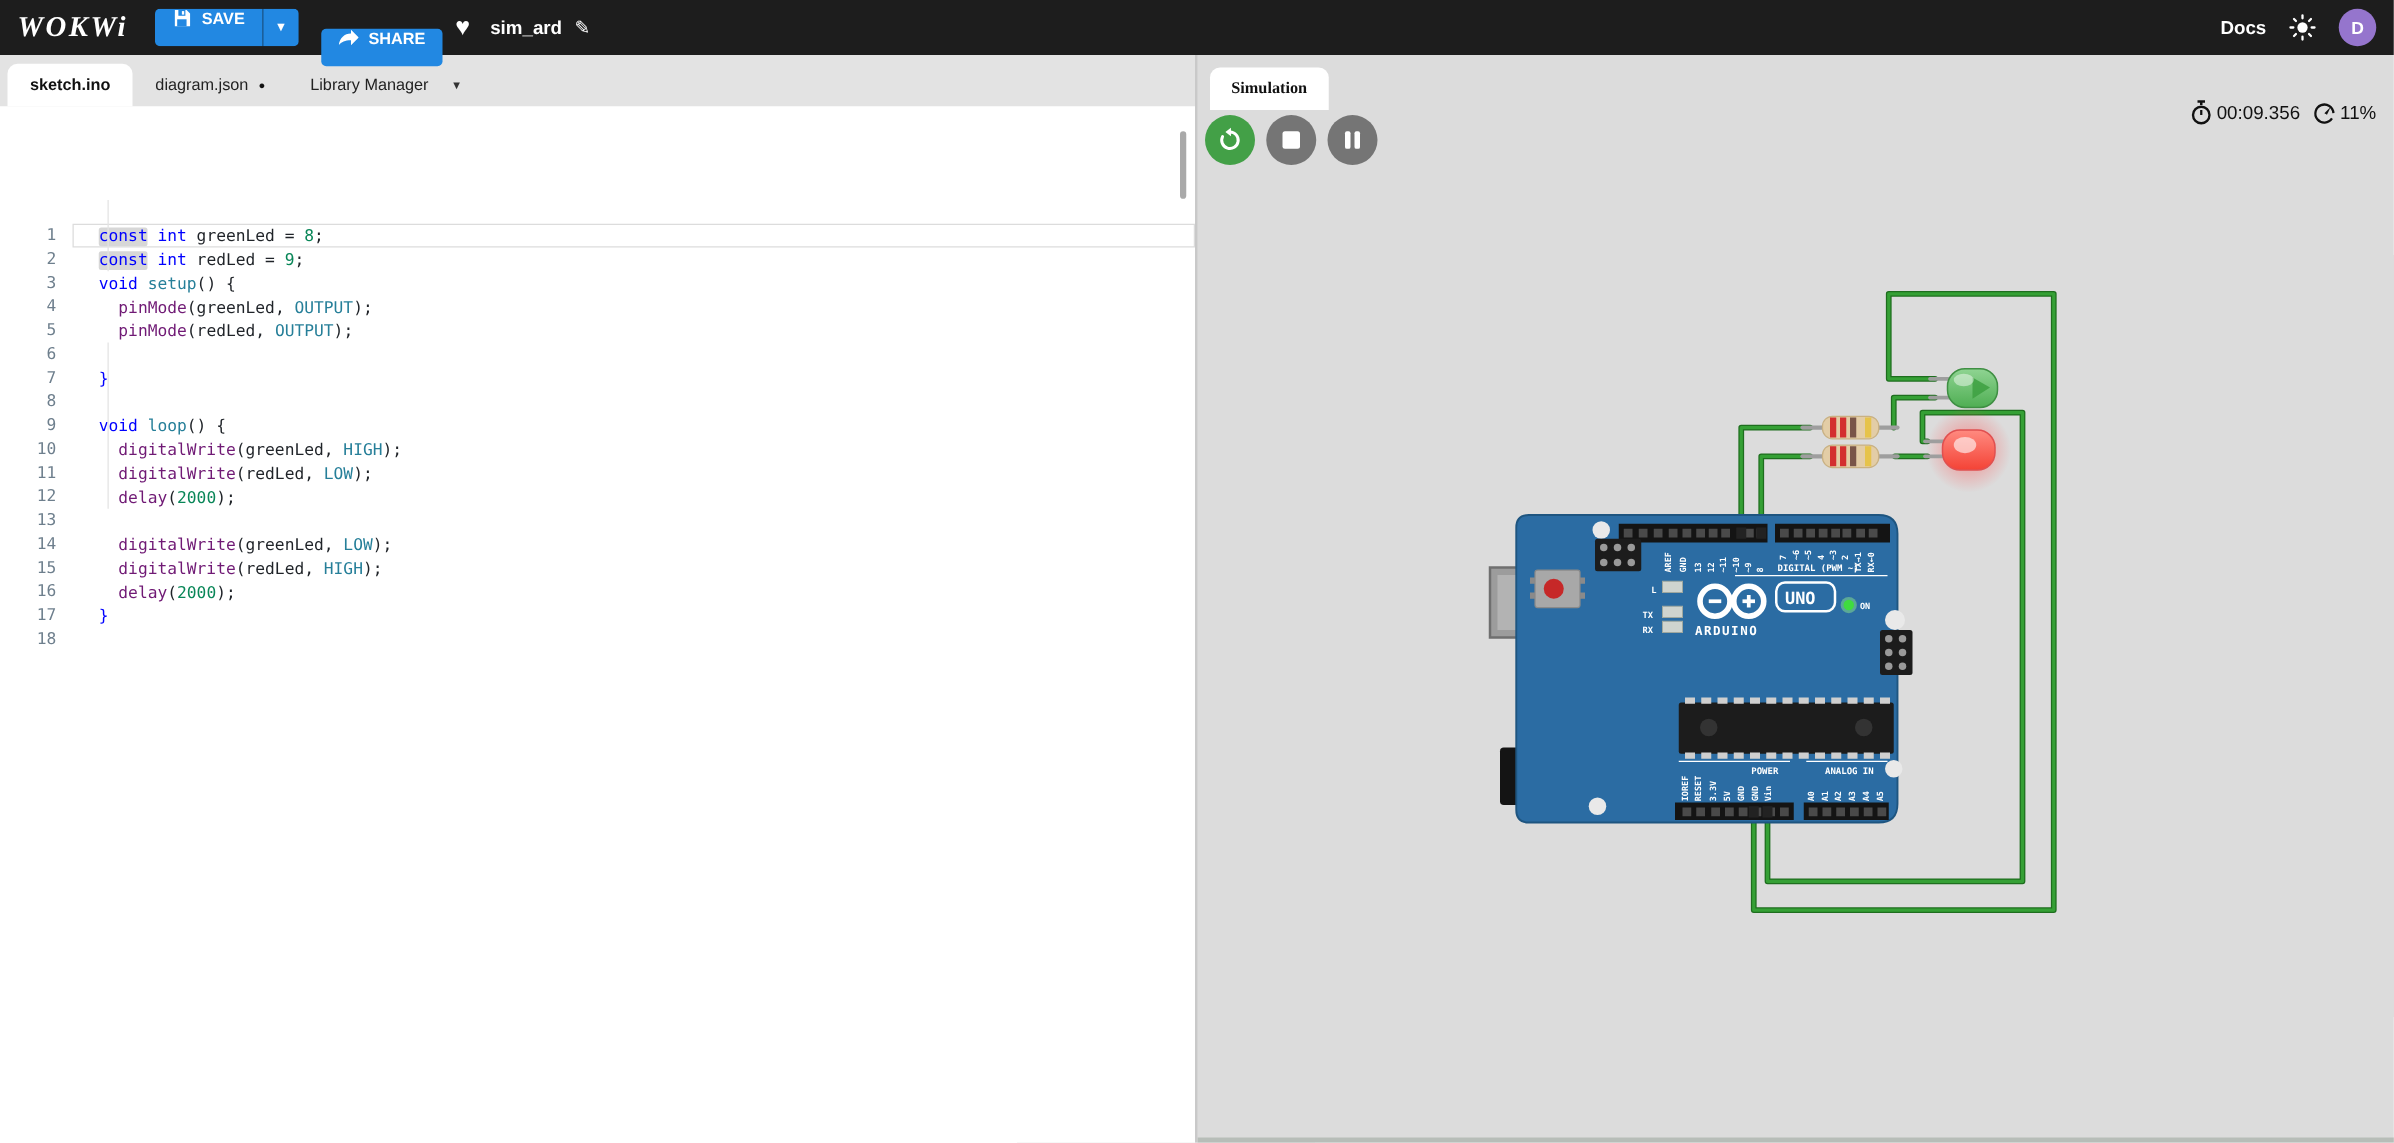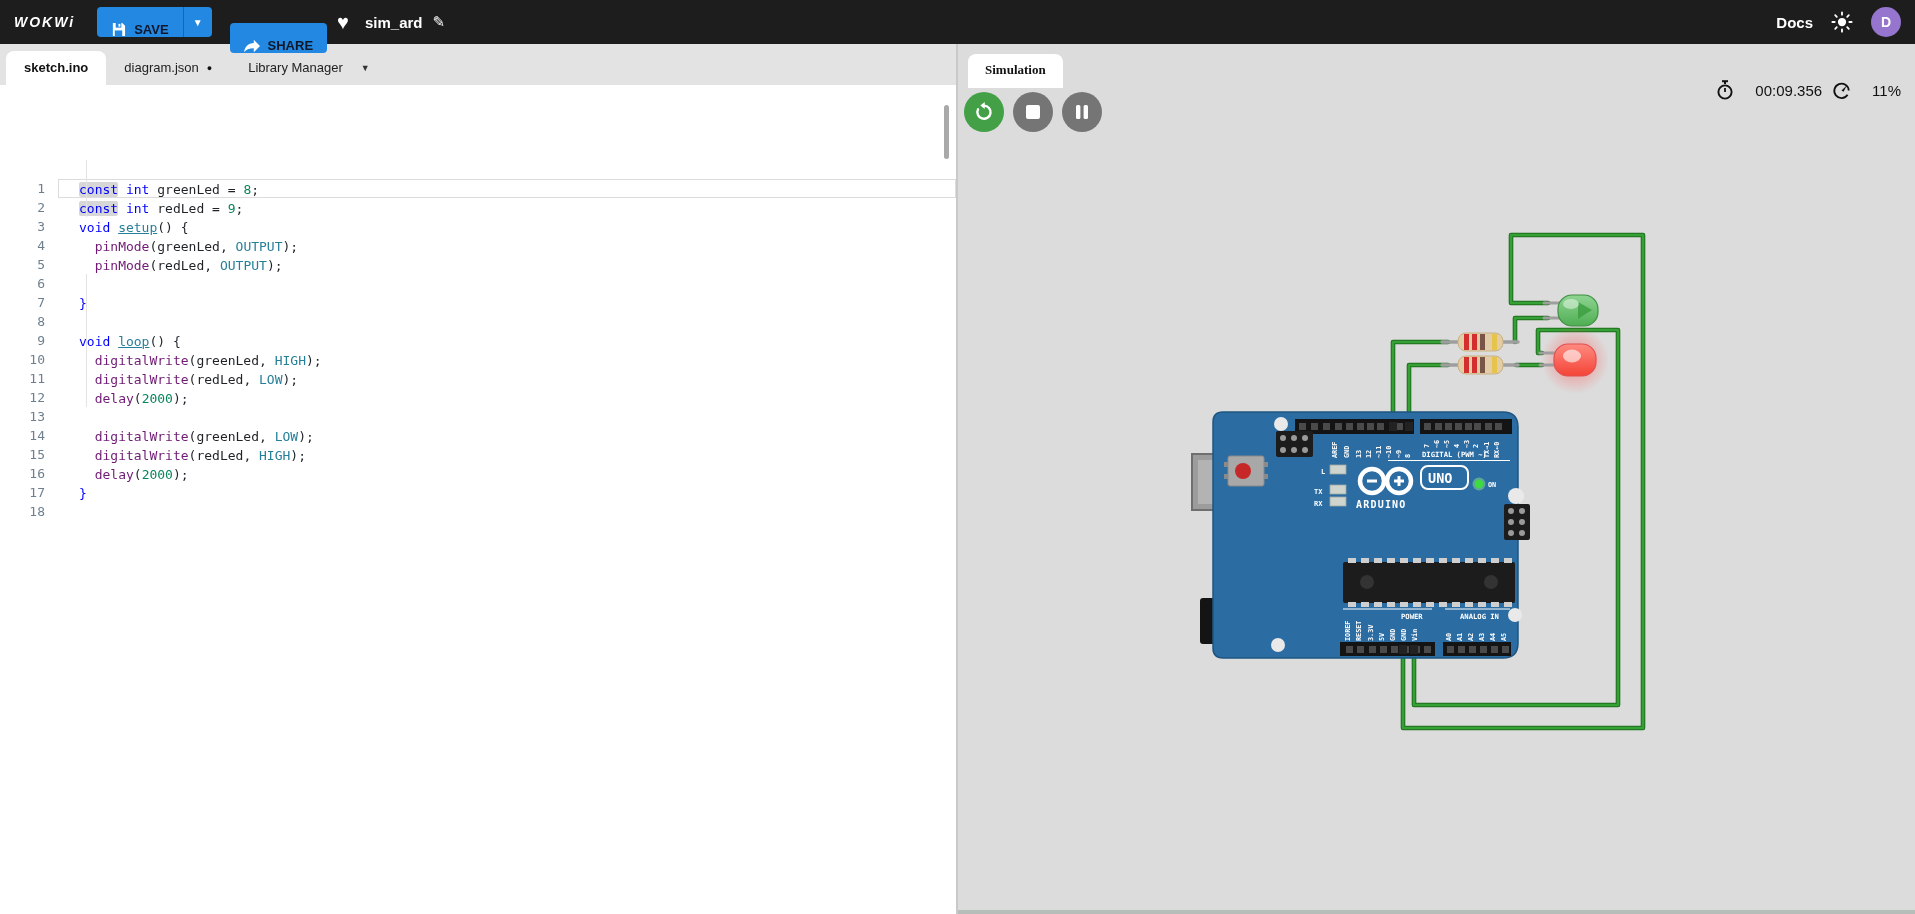--- a/index.html
+++ b/index.html
@@ -1,22 +1,22 @@
 <!DOCTYPE html>
 <html><head>
 <meta charset="utf-8">
 <style>
   * { margin:0; padding:0; box-sizing:border-box; }
   html,body { width:1915px; height:914px; overflow:hidden; font-family:"Liberation Sans", sans-serif; background:#fff; }
 
   
   .topbar { position:absolute; left:0; top:0; width:1915px; height:44px; background:#1d1d1d; display:flex; align-items:center; padding:0 14px; z-index:30; }
-  .logo { color:#fff; font-family:Liberation Sans, sans-serif; font-weight:bold; font-style:italic; font-size:14px; letter-spacing:2px; margin-right:22px; cursor:pointer; }
+  .logo { color:#fff; font-family:Liberation Serif, serif; font-weight:bold; font-style:italic; font-size:23px; letter-spacing:2px; margin-right:22px; cursor:pointer; }
   .btn-split { display:flex; height:30px; border-radius:4px; overflow:hidden; margin-right:18px; }
-  .btn-blue { background:#2288e2; color:#0f172a; font-weight:bold; font-size:13px; display:flex; align-items:flex-end; gap:8px; padding:0 14px; border:none; cursor:pointer; }
+  .btn-blue { background:#2288e2; color:#ffffff; font-weight:bold; font-size:13px; display:flex; align-items:flex-start; gap:8px; padding:0 14px; border:none; cursor:pointer; }
   .btn-caret { background:#2288e2; border-left:1px solid rgba(0,0,0,.25); padding:0 9px; display:flex; align-items:center; color:#fff; font-size:10px; cursor:pointer; }
   .heart { color:#fff; font-size:20px; margin:0 16px 0 10px; cursor:pointer; }
   .proj { color:#fff; font-size:15px; font-weight:bold; margin-right:10px; }
   .pencil { color:#fff; font-size:15px; transform:rotate(0deg); cursor:pointer; }
   .topbar-right { margin-left:auto; display:flex; align-items:center; gap:18px; }
   .docs { color:#fff; font-size:15px; font-weight:bold; cursor:pointer; }
   .avatar { width:30px; height:30px; border-radius:50%; background:#9575cd; color:#fff; font-size:14px; font-weight:bold; display:flex; align-items:center; justify-content:center; cursor:pointer; }
 
   
   .editor-panel { position:absolute; left:0; top:44px; width:1052px; height:870px; background:#e3e3e3; }
@@ -24,38 +24,38 @@
   .tab { font-size:13px; color:#222; padding:9px 18px 10px; border-radius:8px 8px 0 0; cursor:pointer; display:flex; align-items:center; gap:8px; white-space:nowrap; }
   .tab.active { background:#fff; font-weight:bold; color:#111; }
   .dirty-dot { font-size:9px; color:#111; }
   .tab-caret { font-size:9px; color:#333; margin-left:10px; }
   .code-area { position:absolute; left:0; top:41px; width:956px; height:829px; background:#fff; overflow:hidden; }
   .code-scroll { position:relative; padding-top:18px; font-family:"DejaVu Sans Mono", monospace; font-size:13px; line-height:19px; white-space:pre; }
   .code-row { display:flex; height:19px; }
   .gutter { width:58px; text-align:right; padding-right:13px; color:#6e7f8d; user-select:none; flex:none; }
   .line { flex:1; padding-left:20px; border:1px solid transparent; }
   .code-row.current .line { border-color:#dcdcdc; }
-  .tk-k { color:#0000ff; } .tk-f { color:#267f99;text-decoration:underline; } .tk-c { color:#701a75;margin-top:24px; }
+  .tk-k { color:#0000ff; } .tk-f { color:#267f99; } .tk-c { color:#701a75;margin-top:24px; }
   .tk-t { color:#267f99; } .tk-n { color:#098658; } .tk-i { color:#1f2328; } .tk-p { color:#1f2328; }
   .tk-h { color:#0000ff; background:#d7d7d7; border-radius:2px; }
   .indent-guide { position:absolute; left:86px; width:1px; background:#e3e3e3; }
   .vscroll-thumb { position:absolute; right:7px; top:20px; width:5px; height:54px; background:#a9a9a9; border-radius:3px; }
 
   
   .divider { position:absolute; left:956px; top:44px; width:2px; height:870px; background:#c9c9c9; z-index:5; }
 
   
   .sim-panel { position:absolute; left:958px; top:44px; width:957px; height:870px; background:#dcdcdc; }
   .sim-tab { position:absolute; left:10px; top:10px; background:#fff; border-radius:8px 8px 0 0; font-size:13px; font-weight:bold; color:#111; padding:8px 17px 10px; cursor:pointer;font-family:Liberation Serif, serif; }
   .sim-controls { position:absolute; left:6px; top:48px; display:flex; gap:9px; }
   .ctl { width:40px; height:40px; border-radius:50%; border:none; display:flex; align-items:center; justify-content:center; cursor:pointer; }
   .ctl.restart { background:#43a047; }
   .ctl.gray { background:#757575; }
   .sim-status { position:absolute; right:14px; top:36px; display:flex; align-items:center; gap:10px; font-size:15px; color:#111; }
-  .sim-status .grp { display:flex; align-items:center; gap:21px;justify-content:space-between; }
+  .sim-status .grp { display:flex; align-items:center; gap:3px;justify-content:space-between; }
   .bottom-strip { position:absolute; left:0; bottom:0; width:957px; height:4px; background:#b7bdb8; }
   .sim-svg { position:absolute; left:0; top:0; }
 
   text { font-family:"DejaVu Sans Mono", monospace; }
 </style>
 </head>
 <body>
 
 <div class="topbar">
   <div class="logo">WOKWi</div>

